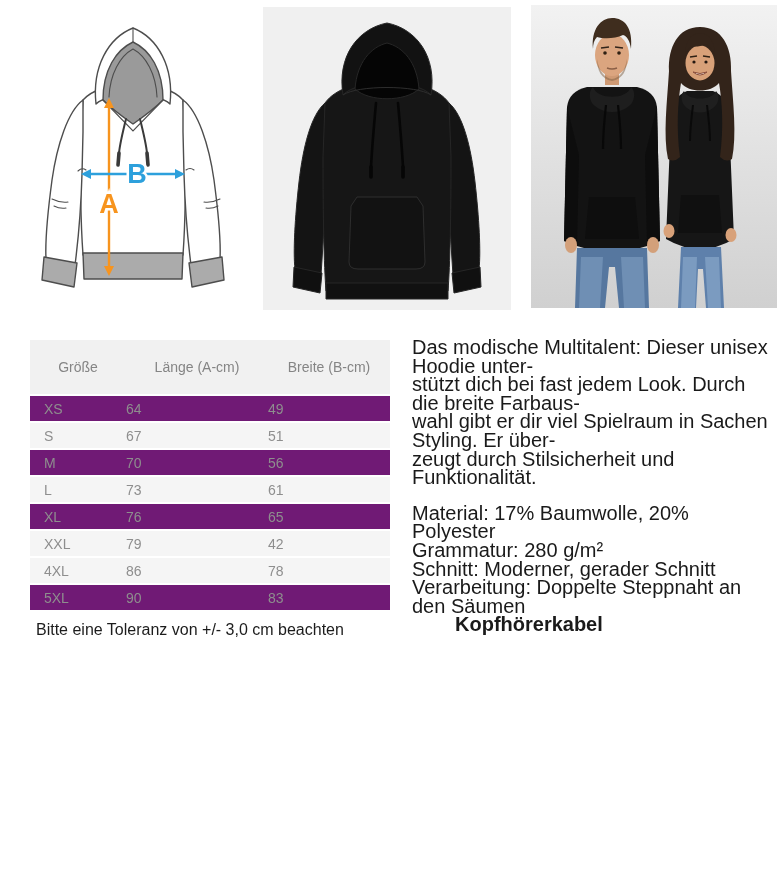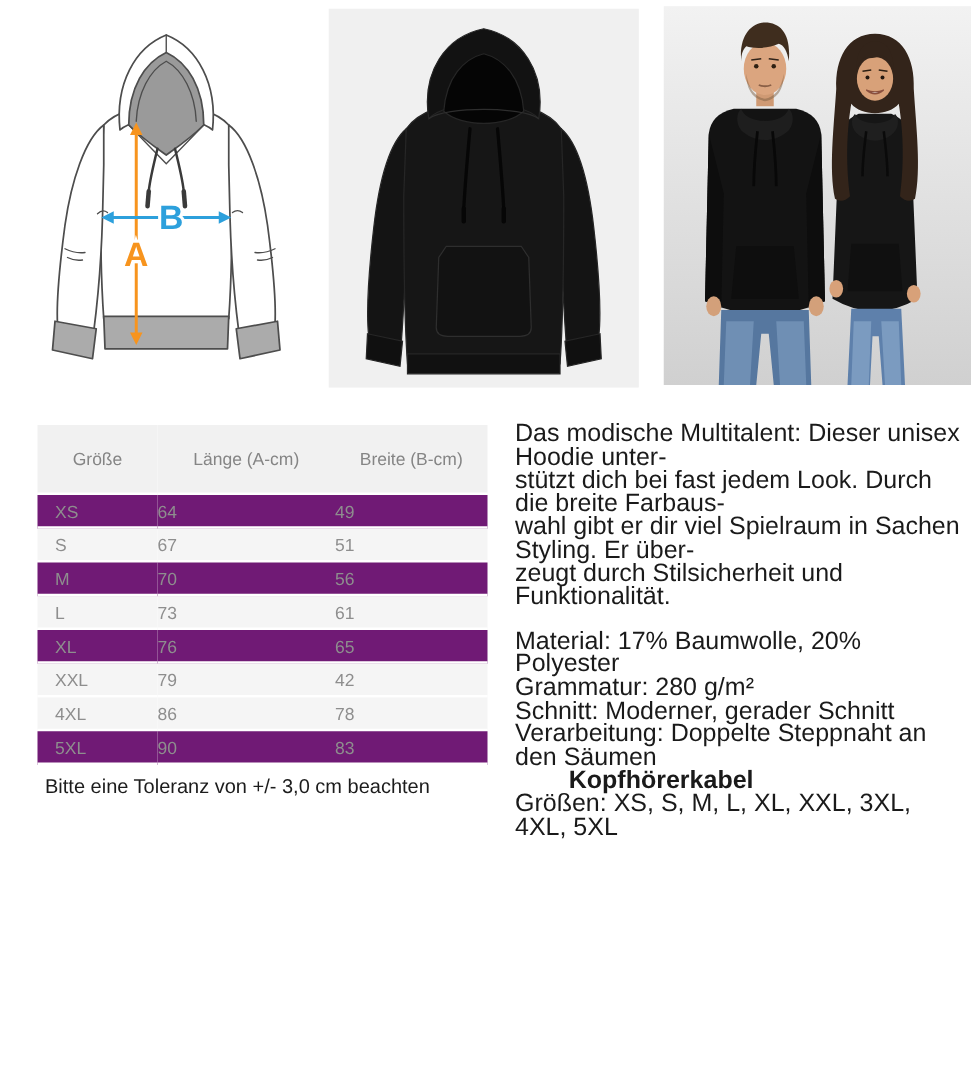--- a/index.html
+++ b/index.html
@@ -254,17 +254,16 @@
       <div>stützt dich bei fast jedem Look. Durch die breite Farbaus-</div>
       <div>wahl gibt er dir viel Spielraum in Sachen Styling. Er über-</div>
       <div>zeugt durch Stilsicherheit und Funktionalität.</div>
     </div>
     <div class="specs">
       <div>Material: 17% Baumwolle, 20% Polyester</div>
       <div>Grammatur: 280 g/m²</div>
       <div>Schnitt: Moderner, gerader Schnitt</div>
       <div>Verarbeitung: Doppelte Steppnaht an den Säumen</div>
       <div class="spec-indent">Kopfhörerkabel</div>
-      <div>Größen: XS, S, M, L, XL, XXL, 3XL, 4XL, 5XL</div>
     </div>
   </div>
 
 </div>
 
 </body></html>

